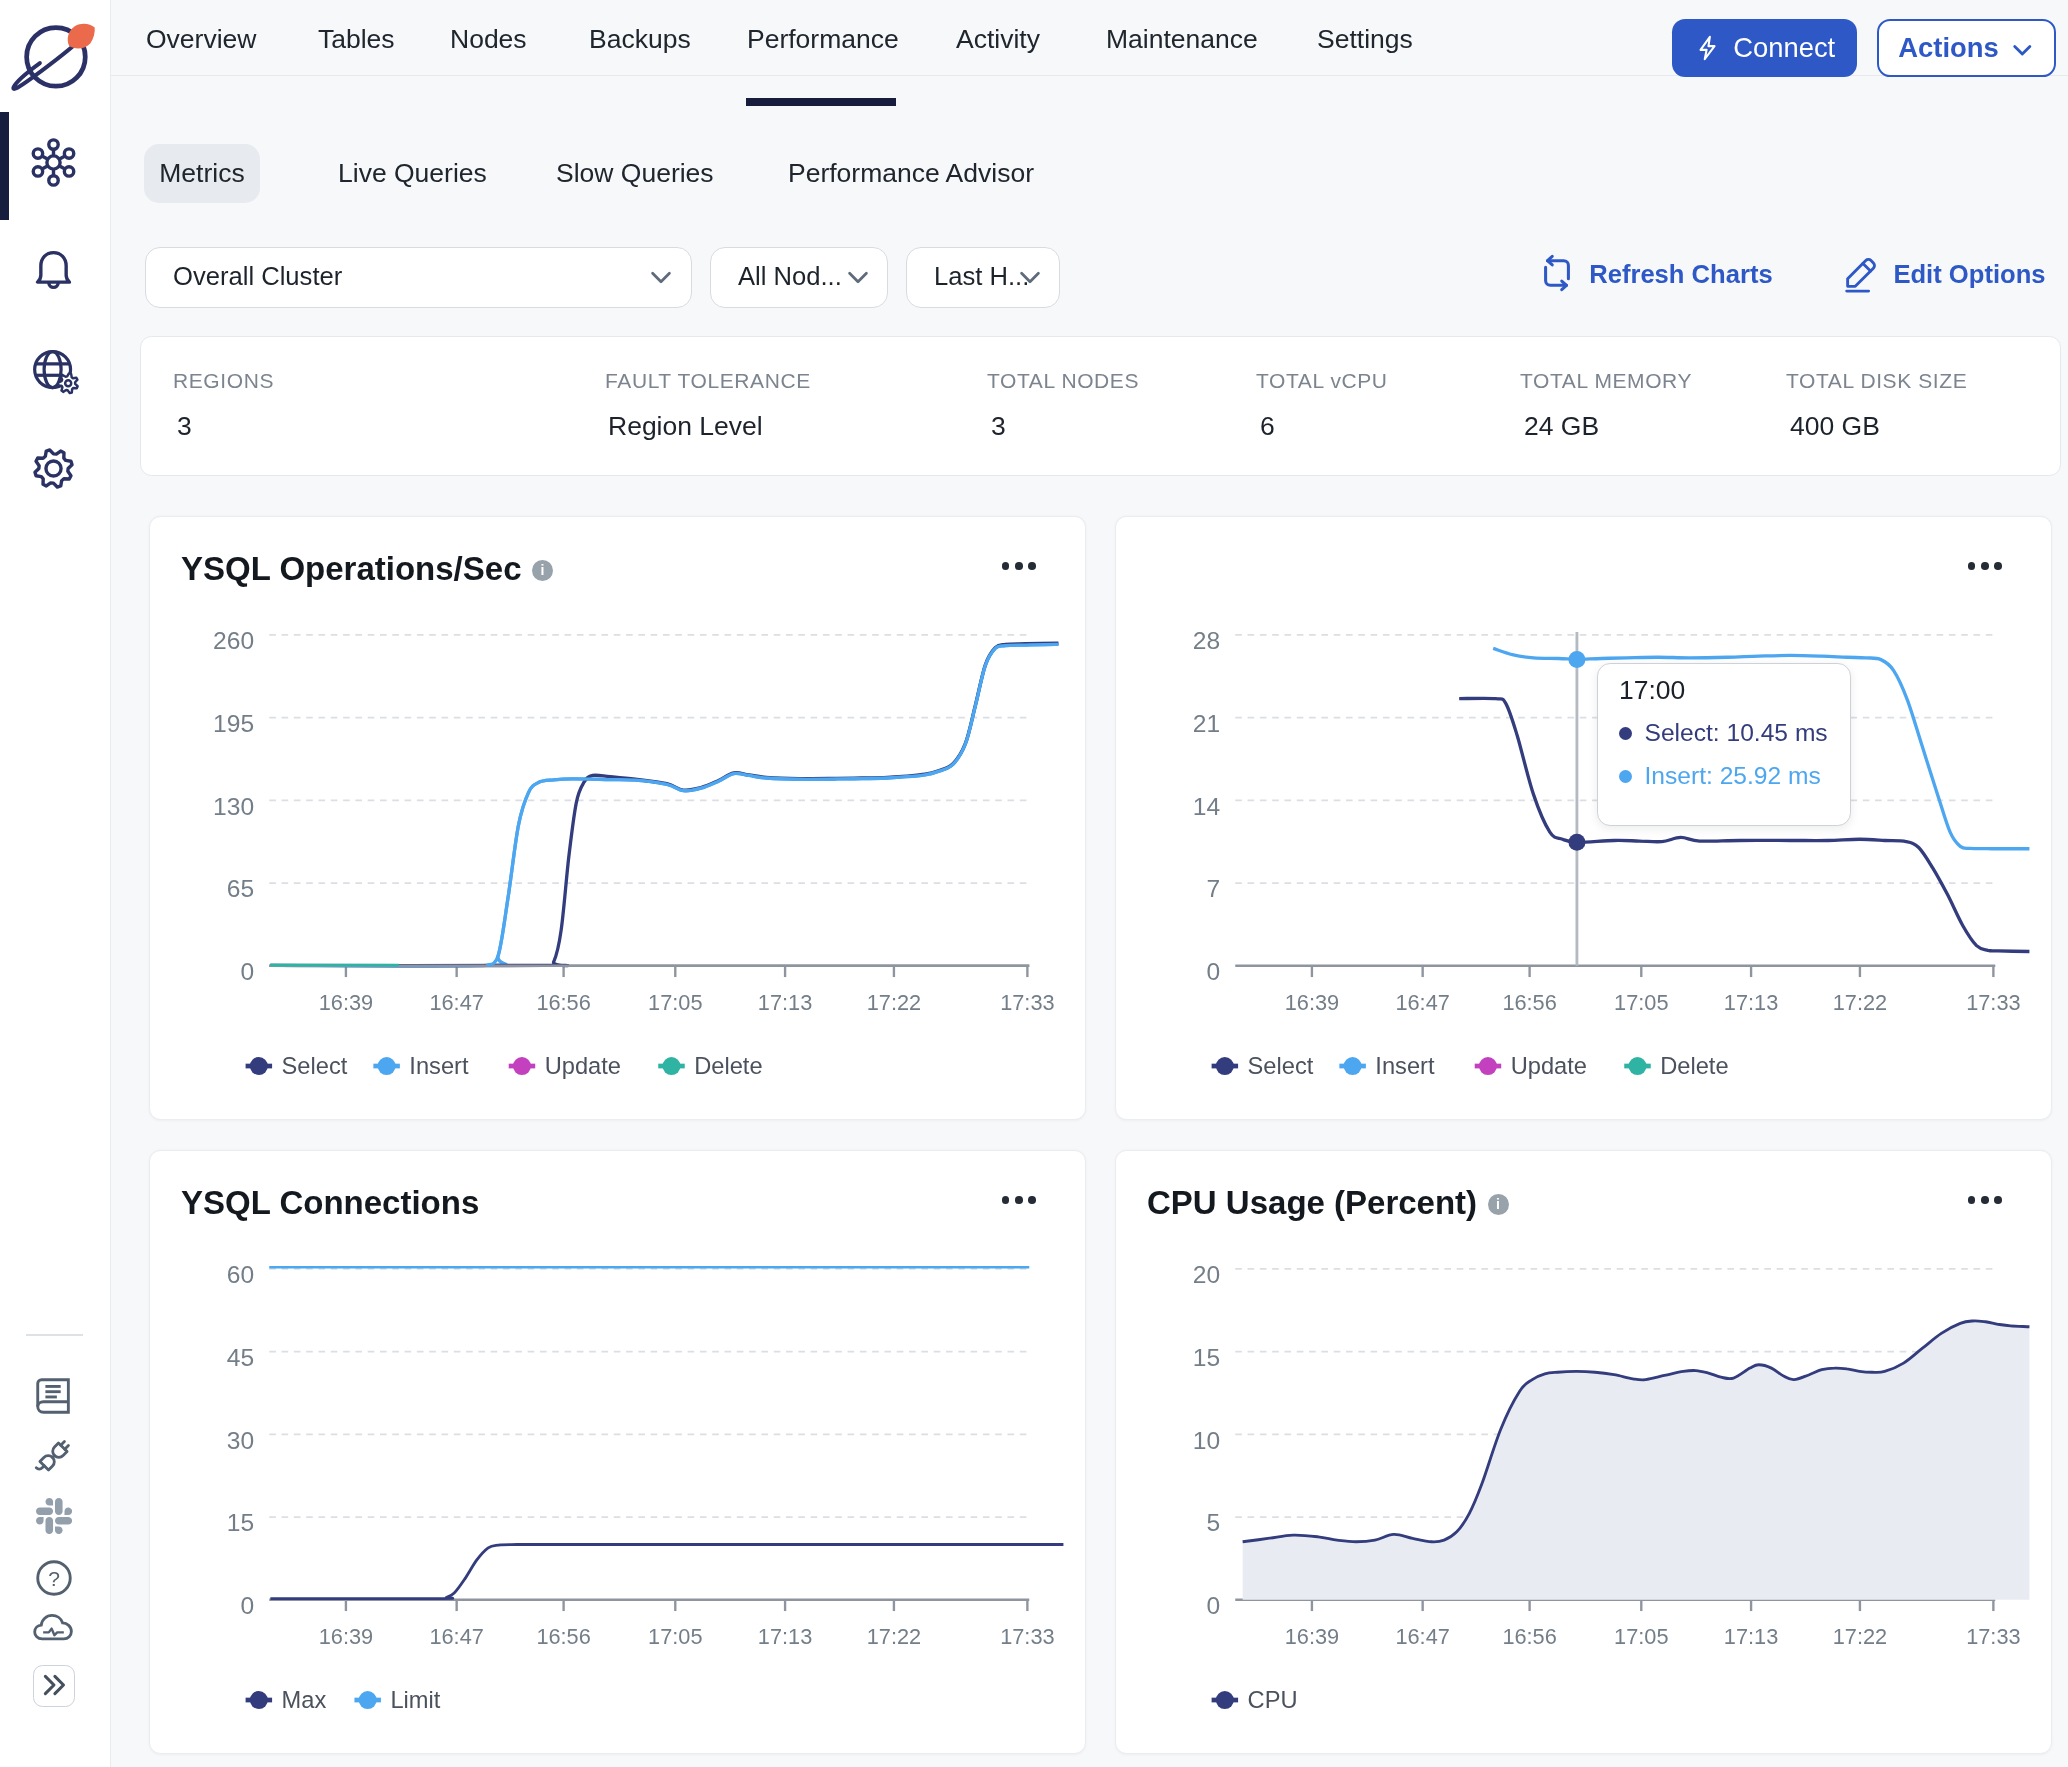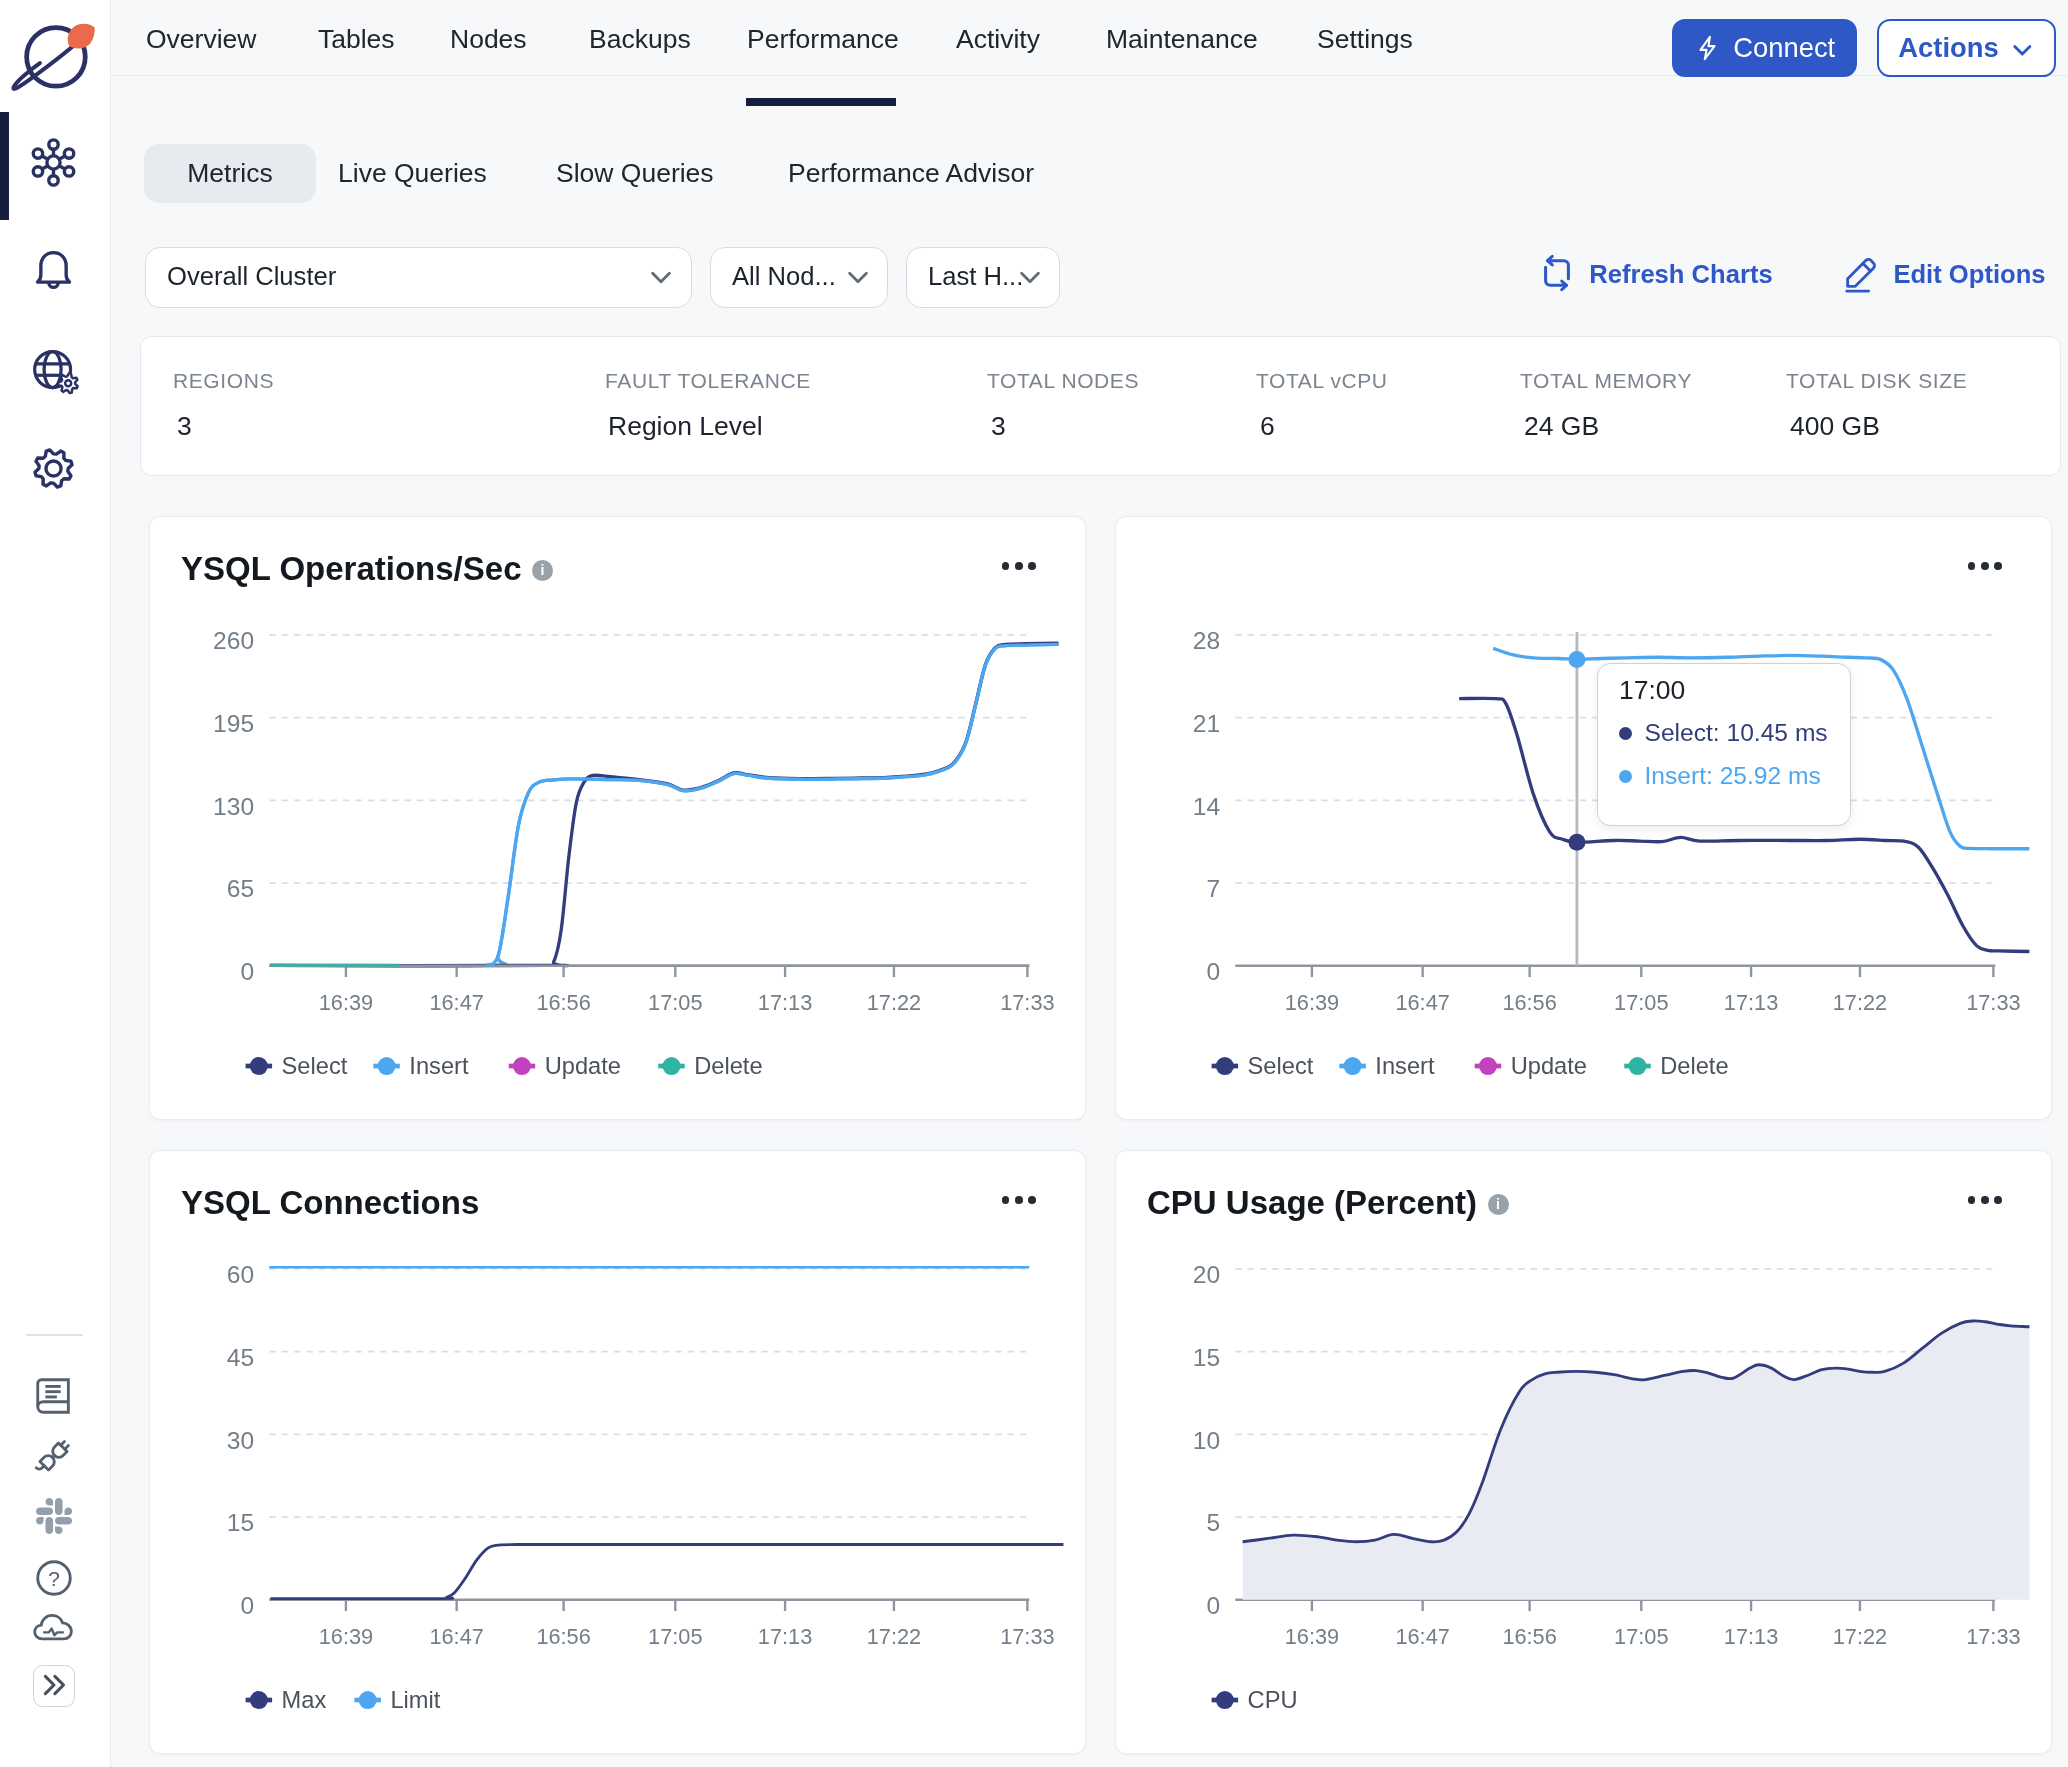--- a/index.html
+++ b/index.html
@@ -6,22 +6,22 @@
 body { width:2069px; height:1768px; background:#f7f8fa; font-family:"Liberation Sans",sans-serif; position:relative; overflow:hidden; }
 #sidebar { position:absolute; left:0; top:0; width:111px; height:1768px; background:#fff; border-right:0.9px solid #e9ecef; }
 .sideicon { position:absolute; }
 #activebar { position:absolute; left:0; top:112px; width:8.5px; height:108px; background:#171e3d; }
 #header { position:absolute; left:111px; top:0; width:1958px; height:76px; border-bottom:1.9px solid #e7e9ee; }
 .nav { position:absolute; top:24px; font-size:26.5px; color:#20262e; }
 #perfline { position:absolute; left:635px; top:98px; width:150px; height:7.6px; background:#171e3d; }
 #connect { position:absolute; left:1561px; top:19px; width:185px; height:58px; background:#2d58c6; border-radius:13.2px; color:#fff; font-size:27.4px; font-weight:normal; display:flex; align-items:center; justify-content:center; gap:11.4px; }
 #actions { position:absolute; left:1766px; top:19px; width:179px; height:58px; background:#fff; border:2.4px solid #2d58c6; border-radius:13.2px; color:#2d58c6; font-size:27.4px; font-weight:bold; display:flex; align-items:center; justify-content:center; }
 .tab { position:absolute; top:144px; height:59px; line-height:59px; font-size:26.5px; color:#20262e; }
-#metricspill { left:144px; width:172px; background:#e7eaee; border-radius:15px; text-align:center; }
-.dd { position:absolute; top:247px; height:61px; background:#fff; border:1.9px solid #d7dce2; border-radius:15px; font-size:25.6px; color:#1d232b; line-height:57px; padding-left:21px; }
+#metricspill { left:144px; width:116px; background:#e7eaee; border-radius:15px; text-align:center; }
+.dd { position:absolute; top:247px; height:61px; background:#fff; border:1.9px solid #d7dce2; border-radius:15px; font-size:25.6px; color:#1d232b; line-height:57px; padding-left:27px; }
 .bluelink { position:absolute; top:244px; font-size:25.6px; font-weight:bold; color:#2d58c6; line-height:61px; }
 #stats { position:absolute; left:140px; top:336px; width:1921px; height:140px; background:#fff; border:1.9px solid #e5e8ec; border-radius:11.4px; }
 .slabel { position:absolute; top:32px; font-size:21px; color:#7c8490; letter-spacing:0.6px; }
 .sval { position:absolute; top:74px; font-size:26.5px; color:#1d232c; }
 .card { position:absolute; width:937px; height:604px; background:#fff; border:1.9px solid #e9ecf0; border-radius:11.4px; box-shadow:0 0.9px 2.8px rgba(16,24,40,.04); }
 .ctitle { position:absolute; left:31px; top:33px; font-size:33px; font-weight:bold; color:#14191f; }
 .csvg { position:absolute; left:0; top:0; }
 #tooltip { position:absolute; left:481px; top:146px; width:254px; height:163px; background:#fff; border:1.9px solid #cdd2d8; border-radius:13.2px; box-shadow:0 2.8px 9.5px rgba(16,24,40,.08);text-align:right; }
 .tline { position:absolute; left:21px; font-size:24.6px; }
 .bullet { display:inline-block; width:13.2px; height:13.2px; border-radius:50%; margin-right:12.3px; vertical-align:0.9px; }

